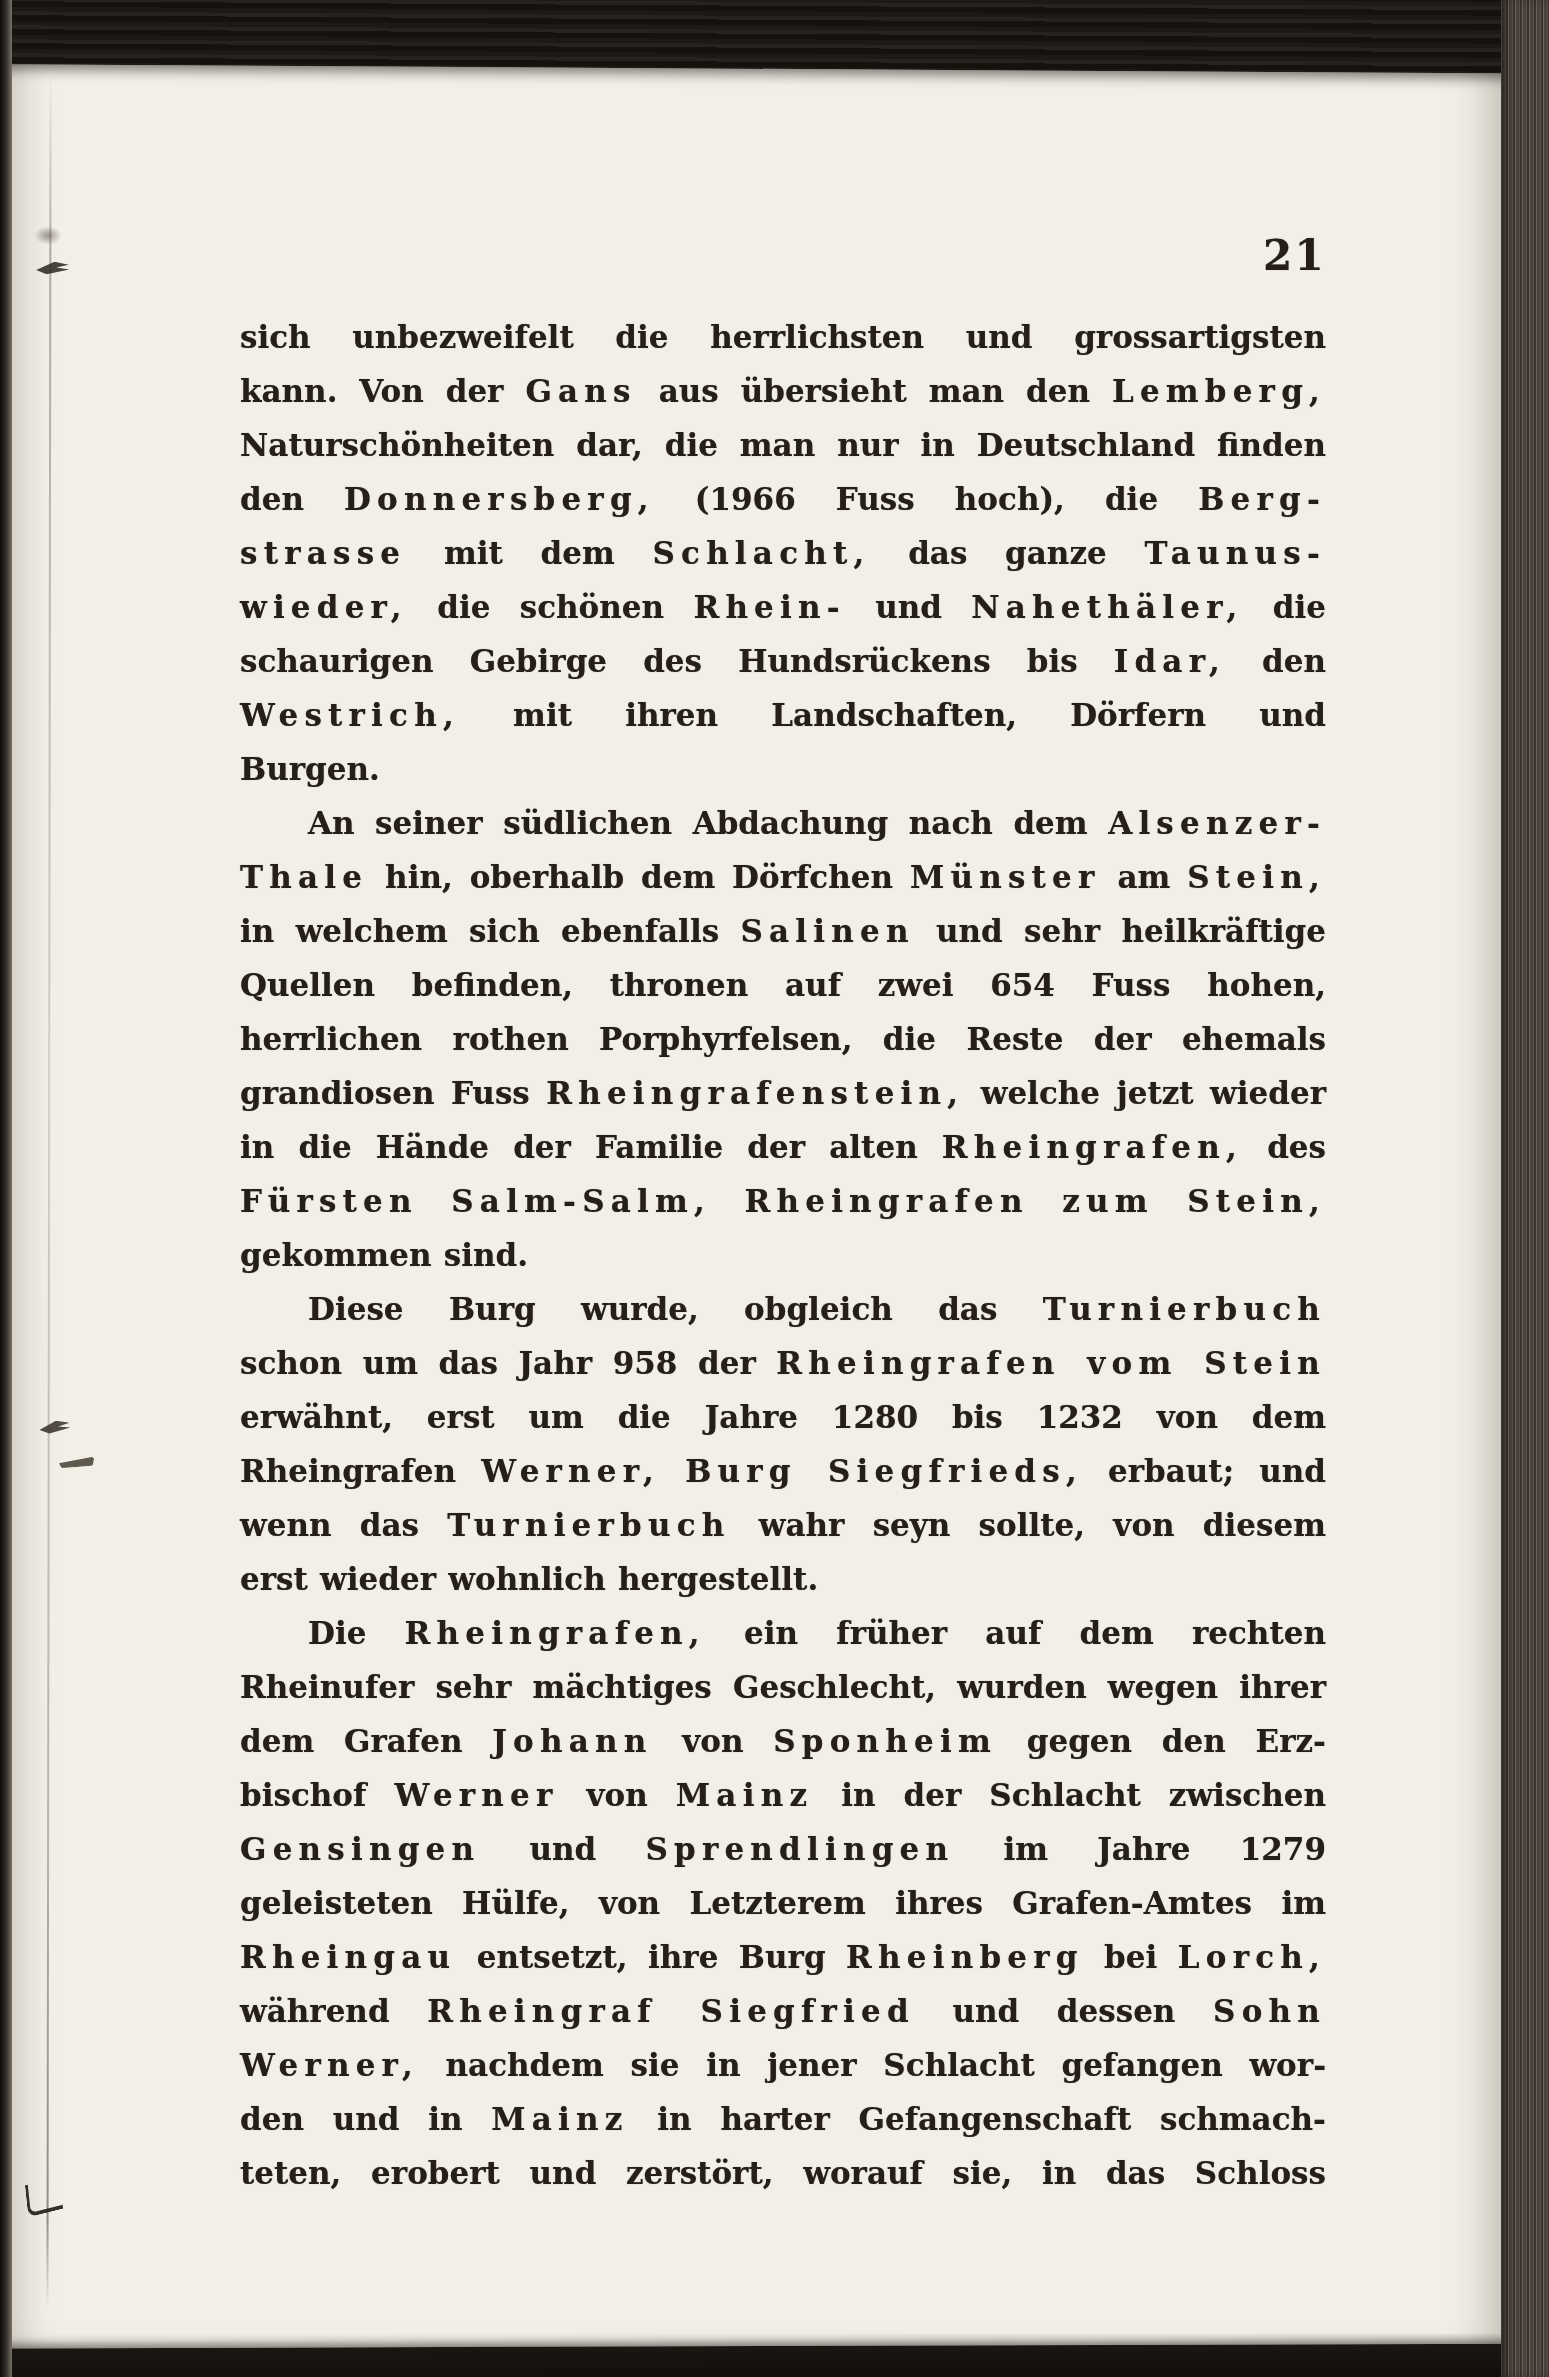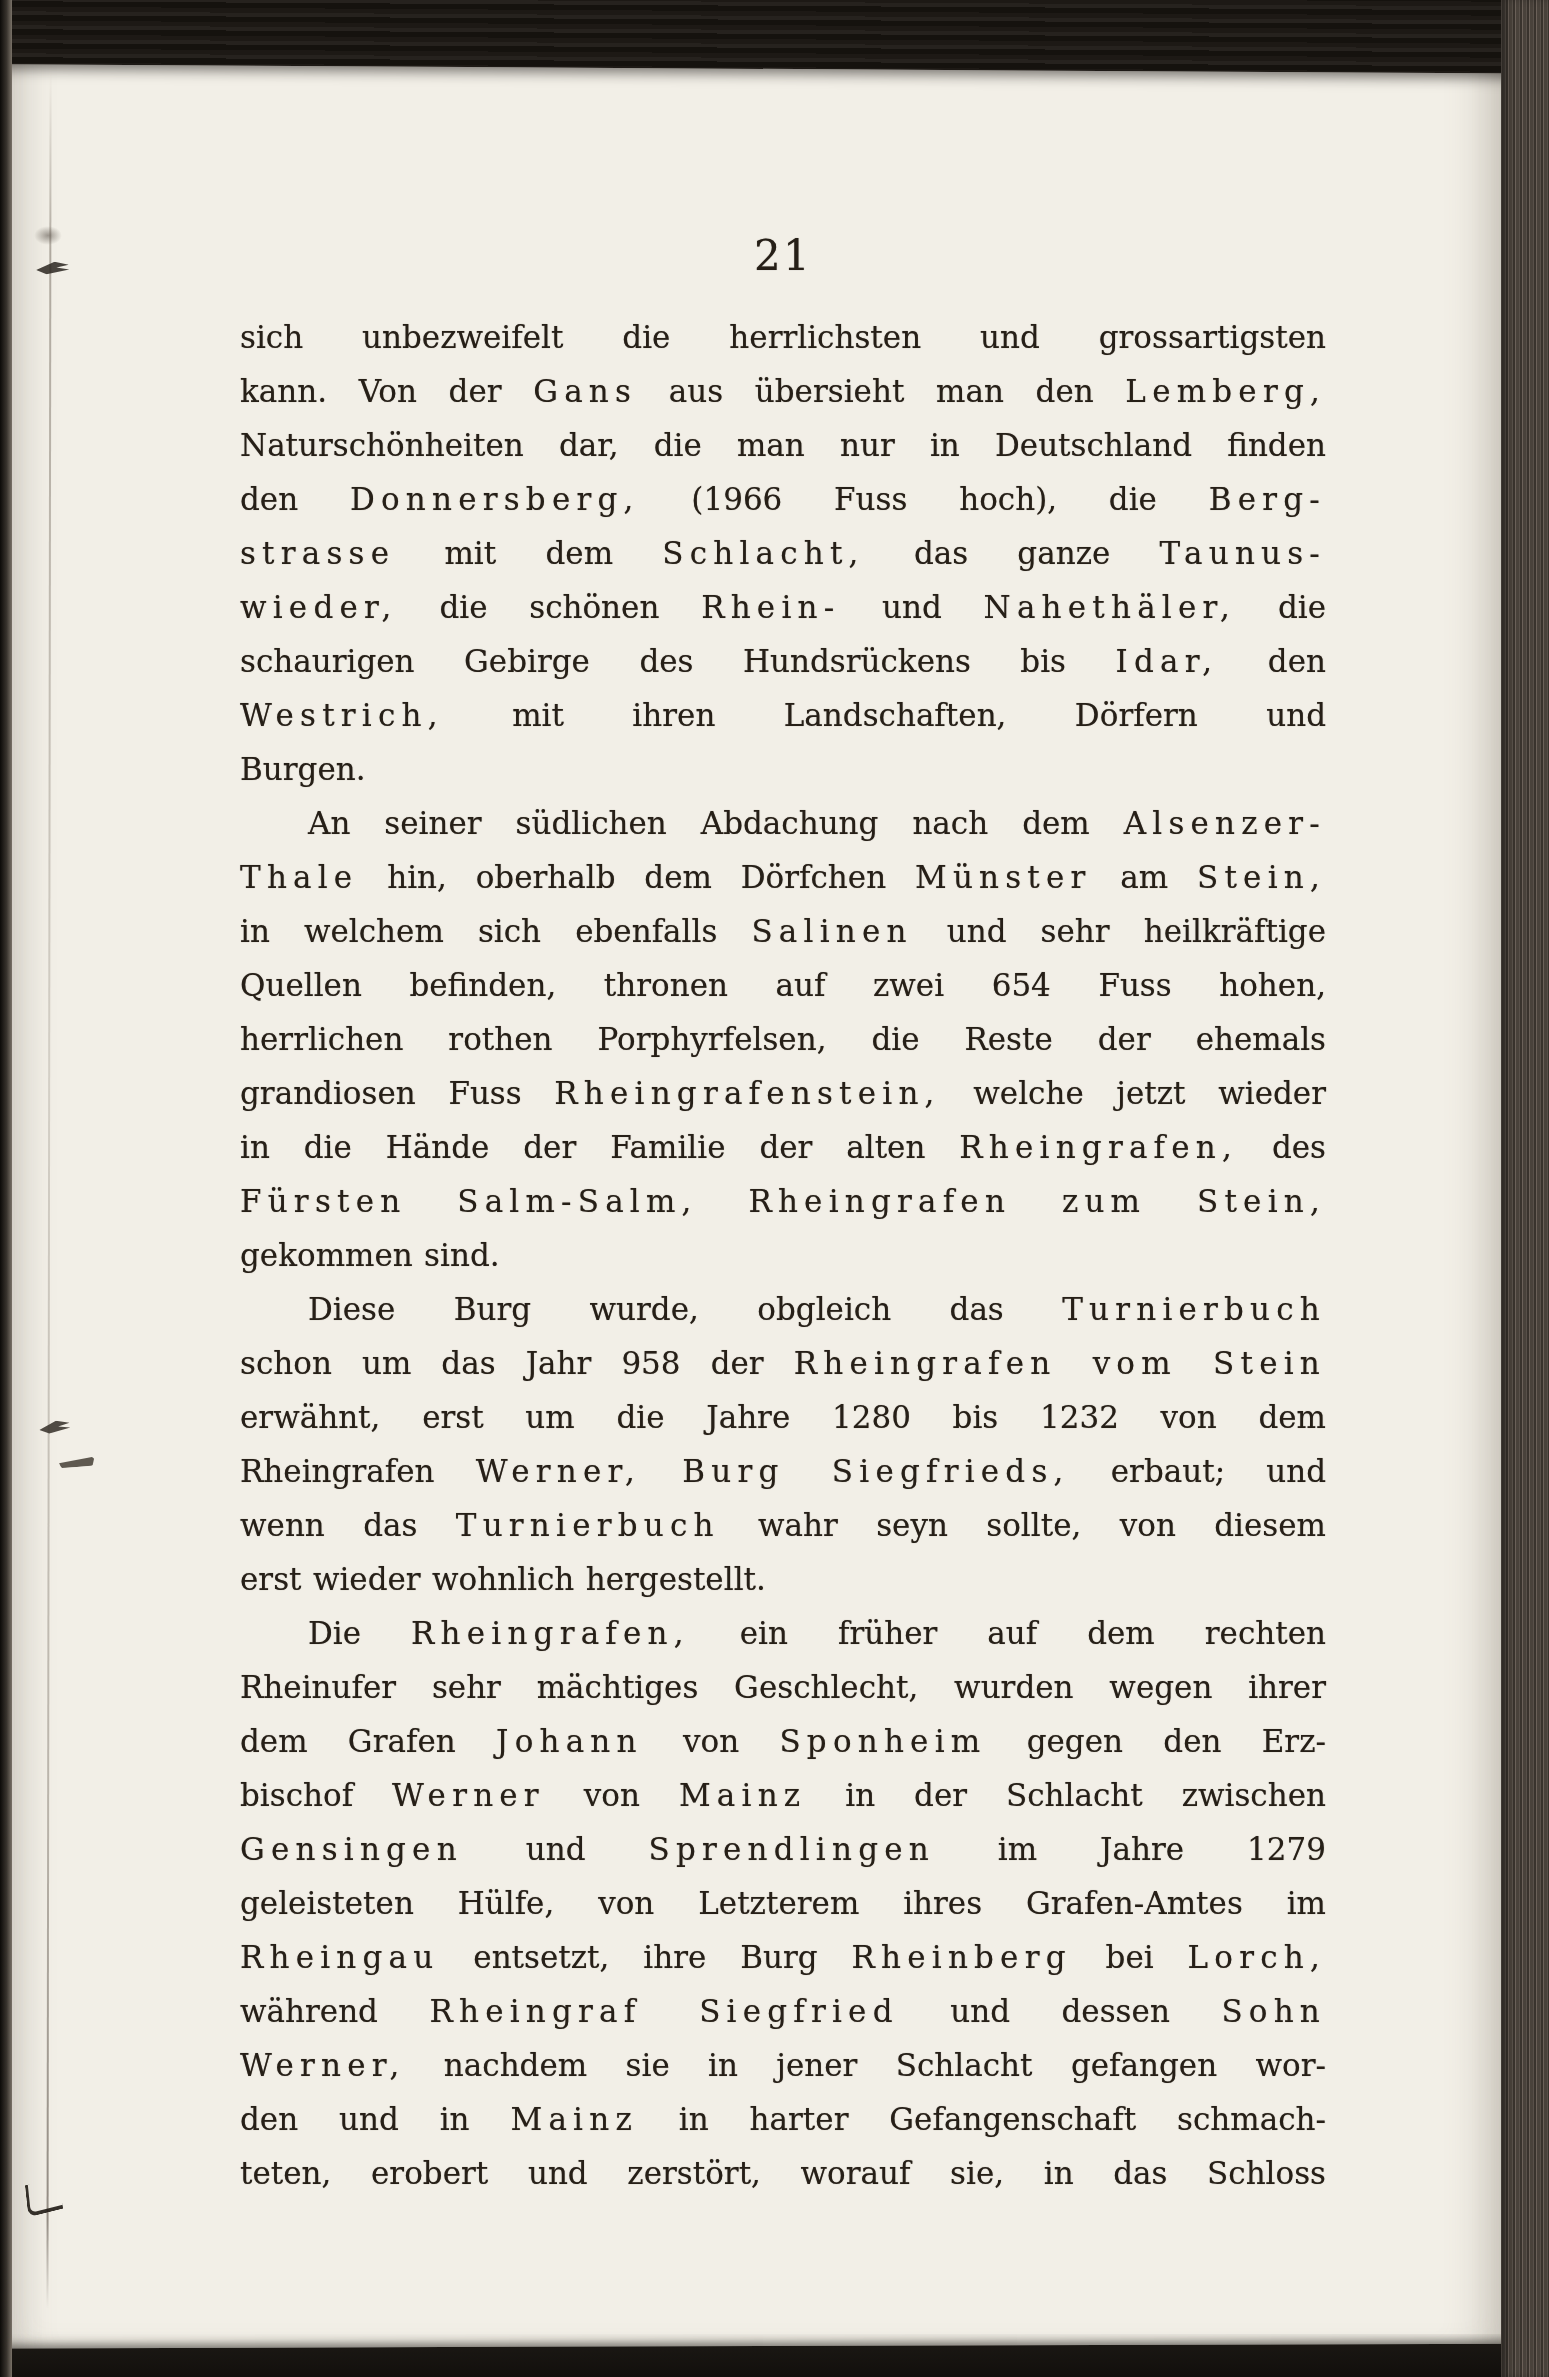--- a/index.html
+++ b/index.html
@@ -69,28 +69,28 @@
     clip-path:polygon(0 55%,58% 0,100% 38%,62% 52%,100% 80%,30% 100%);transform:rotate(-10deg);}
   .mark-dash{left:59px;top:1458px;width:36px;height:9.3px;background:#3a332b;border-radius:4.6px;
     clip-path:polygon(0 40%,100% 0,92% 100%,6% 92%);transform:rotate(-5deg);opacity:.8;}
   .mark-tick{left:26px;top:2181px;width:33px;height:28px;
     border-left:3.9px solid #211c16;border-bottom:4.6px solid #211c16;border-radius:0 0 0 9.3px;
     transform:rotate(-14deg) skewX(-8deg);opacity:.9;}
 
   
   .page-number{
     position:absolute;left:240px;top:231px;width:1086px;
-    text-align:center;font-size:42px;font-weight:400;letter-spacing:2.3px;
+    text-align:right;font-size:42px;font-weight:700;letter-spacing:2.3px;
     color:var(--ink,#261f17);
     text-shadow:0 0 0.8px rgba(38,31,23,.6);
   }
   .text-block{
     position:absolute;left:240px;top:310px;width:1086px;
     color:var(--ink,#261f17);
-    font-size:31px;font-weight:400;
+    font-size:31px;font-weight:700;
     text-shadow:0 0 0.8px rgba(38,31,23,.55);
   }
   .line{
     height:54px;line-height:54px;
     text-align:justify;text-align-last:justify;
     word-spacing:1.5px;
   }
   .line.last{text-align-last:left;}
   .line.indent{padding-left:68px;}
   .sp{letter-spacing:.2em;}

